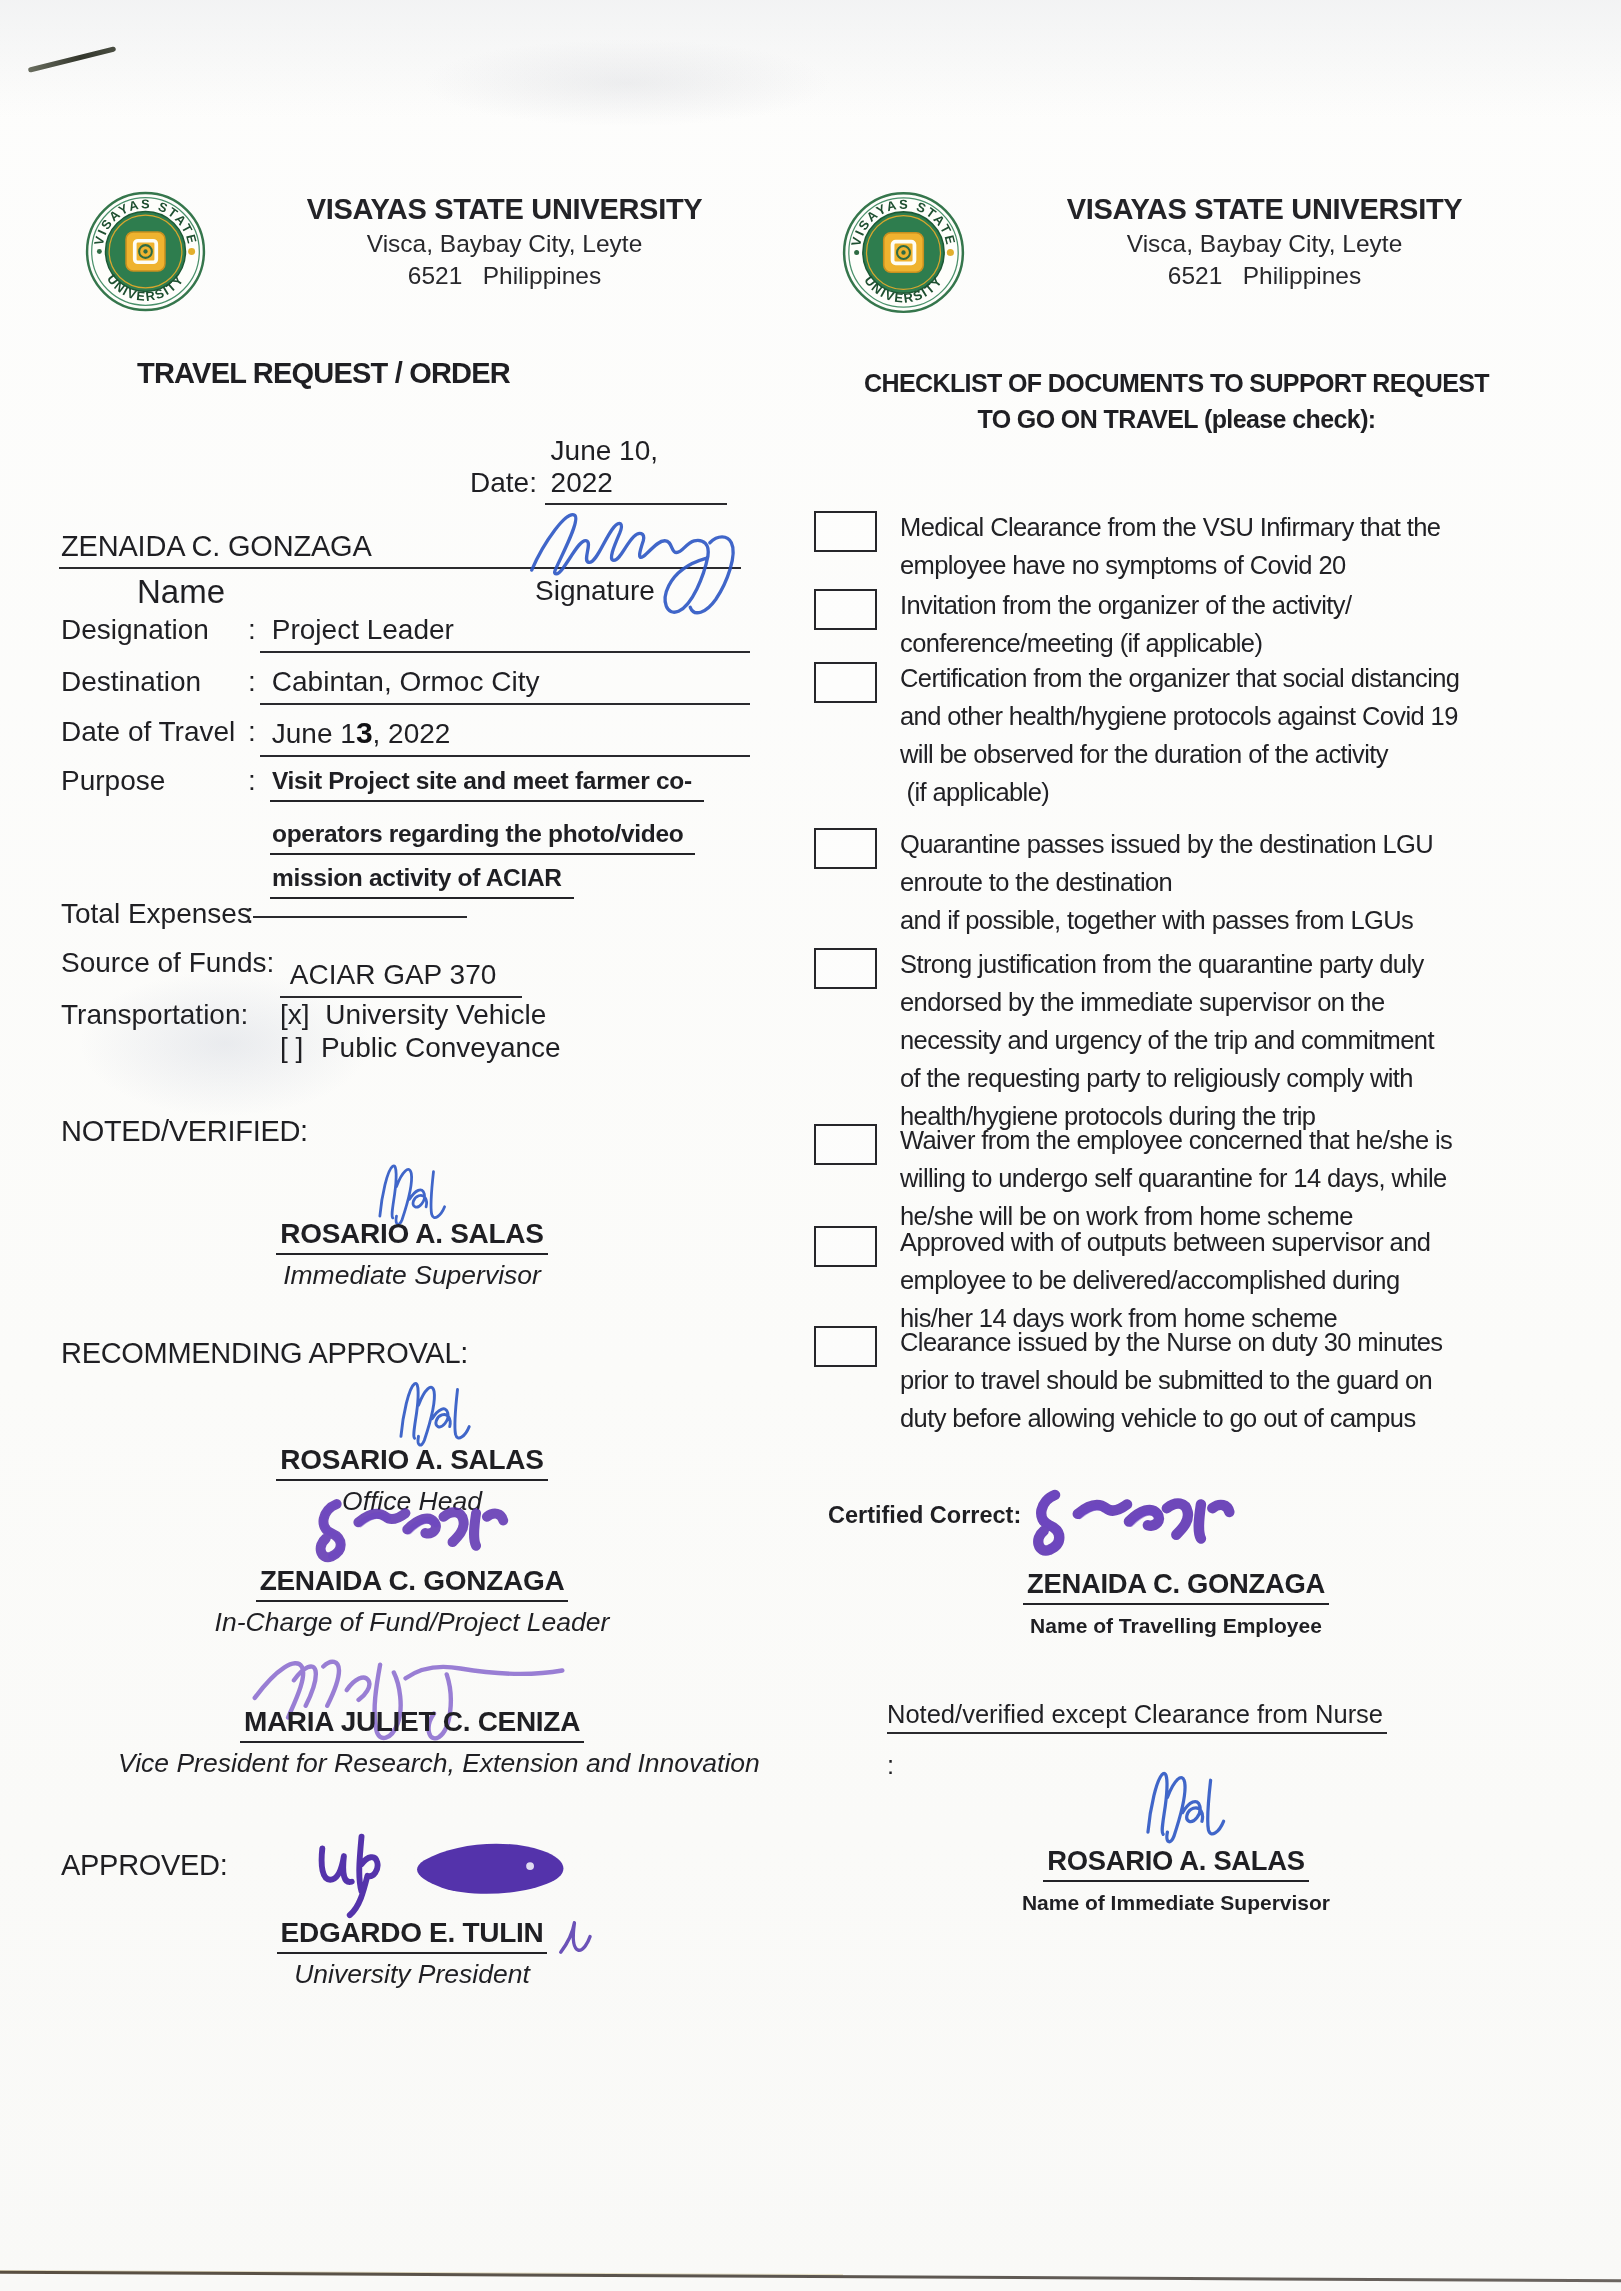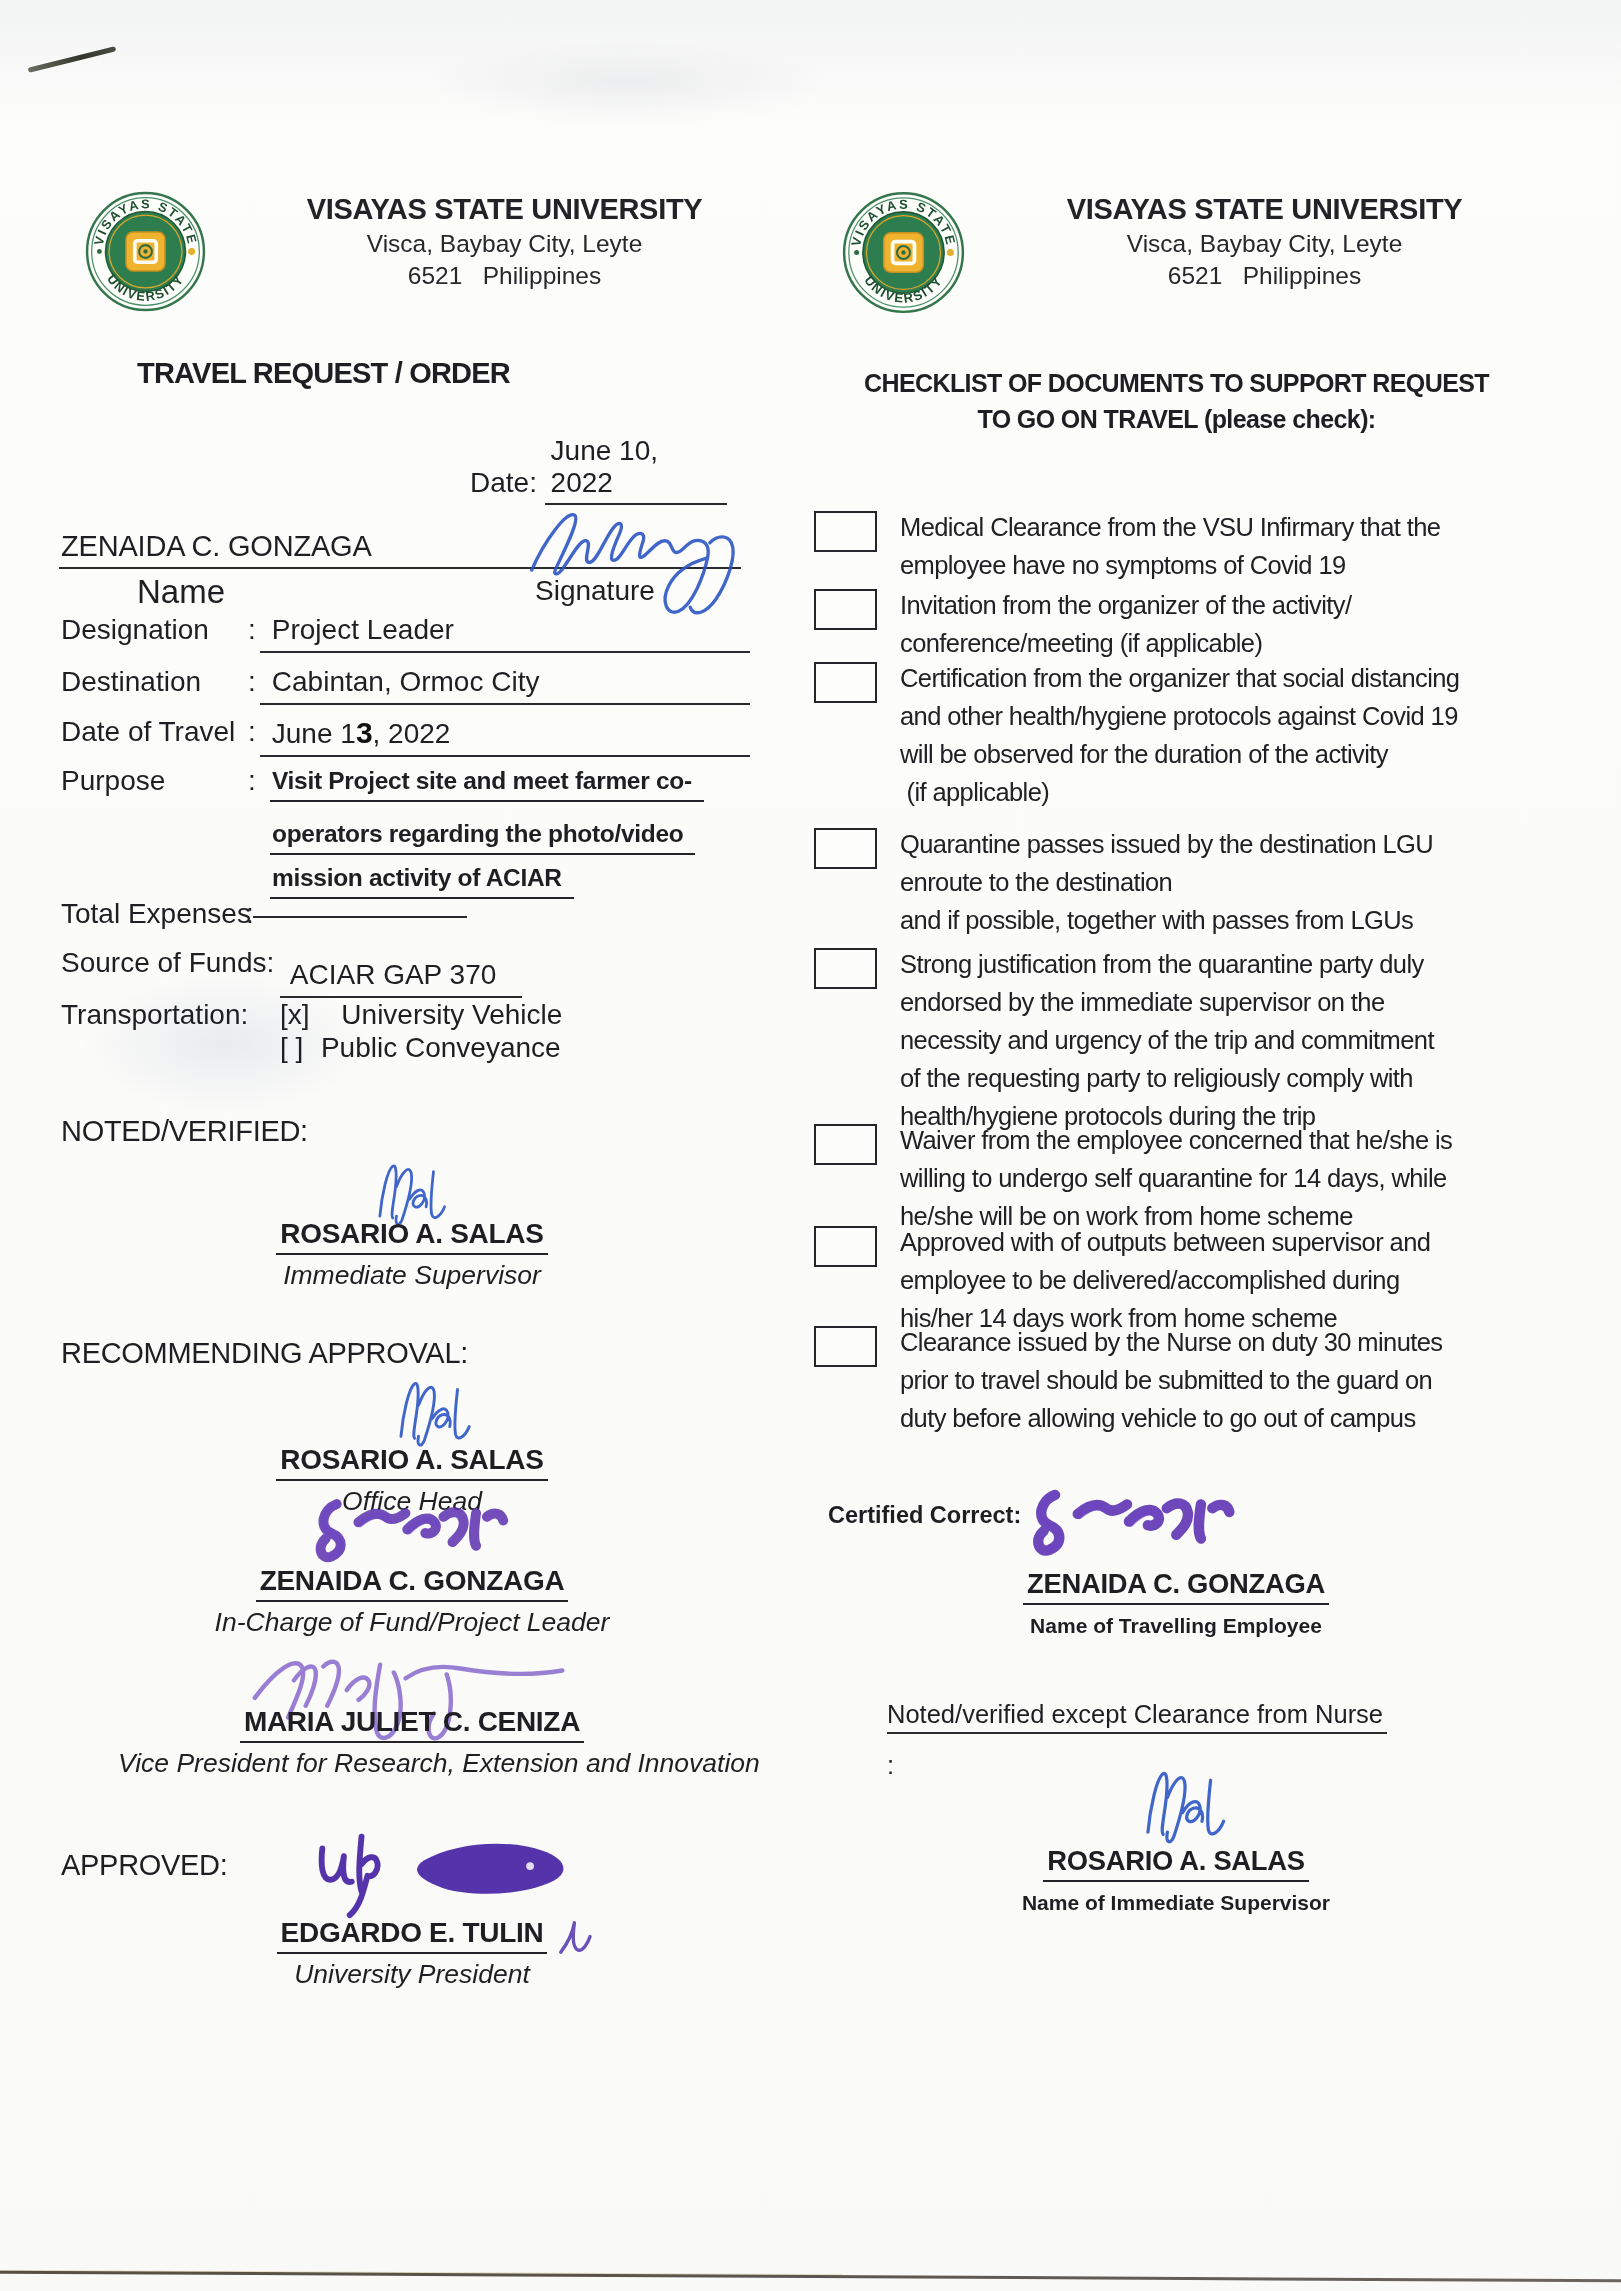--- a/index.html
+++ b/index.html
@@ -133,21 +133,21 @@
     <span style="position:absolute;left:192px;top:17.6px;width:214px;border-bottom:2px solid #2a2a2e;"></span>
   </div>
   <div class="frow" style="top:947px;">
     <span>Source of Funds:</span>
     <span class="hugfill" style="position:absolute;left:219px;top:12px;">ACIAR GAP 370</span>
   </div>
   <div class="frow" style="top:999px;">
     <span>Transportation:</span>
     <span style="position:absolute;left:219px;top:0;">
       <span>[x]</span>
-      <span style="margin-left:24px;">University Vehicle</span>
+      <span style="margin-left:8px;">University Vehicle</span>
     </span>
     <span style="position:absolute;left:219px;top:33px;">
       <span>[ ]</span>
       <span style="margin-left:9.8px;">Public Conveyance</span>
     </span>
   </div>
 
   <div class="abs heading" style="left:61px;top:1115px;">NOTED/VERIFIED:</div>
   <div class="abs" style="left:361px;top:1155px;">
     <svg width="108" height="74" viewBox="0 0 100 80" fill="none">
@@ -239,21 +239,21 @@
   <div class="abs center" style="left:863px;top:369px;width:627px;">
     <div class="ck-title">CHECKLIST OF DOCUMENTS TO SUPPORT REQUEST</div>
     <div class="ck-title" style="margin-top:6.9px;">TO GO ON TRAVEL (please check):</div>
   </div>
 
   <div class="abs" style="left:0;top:0;">
       <div class="ck-item" style="top: 508px;">
         <div class="ck-box"></div>
         <div class="ck-text">
           <div class="ck-line">Medical Clearance from the VSU Infirmary that the</div>
-          <div class="ck-line">employee have no symptoms of Covid 19</div>
+          <div class="ck-line">employee have no symptoms of Covid 20</div>
         </div>
       </div>
       <div class="ck-item" style="top: 586px;">
         <div class="ck-box"></div>
         <div class="ck-text">
           <div class="ck-line">Invitation from the organizer of the activity/</div>
           <div class="ck-line">conference/meeting (if applicable)</div>
         </div>
       </div>
       <div class="ck-item" style="top: 659px;">

